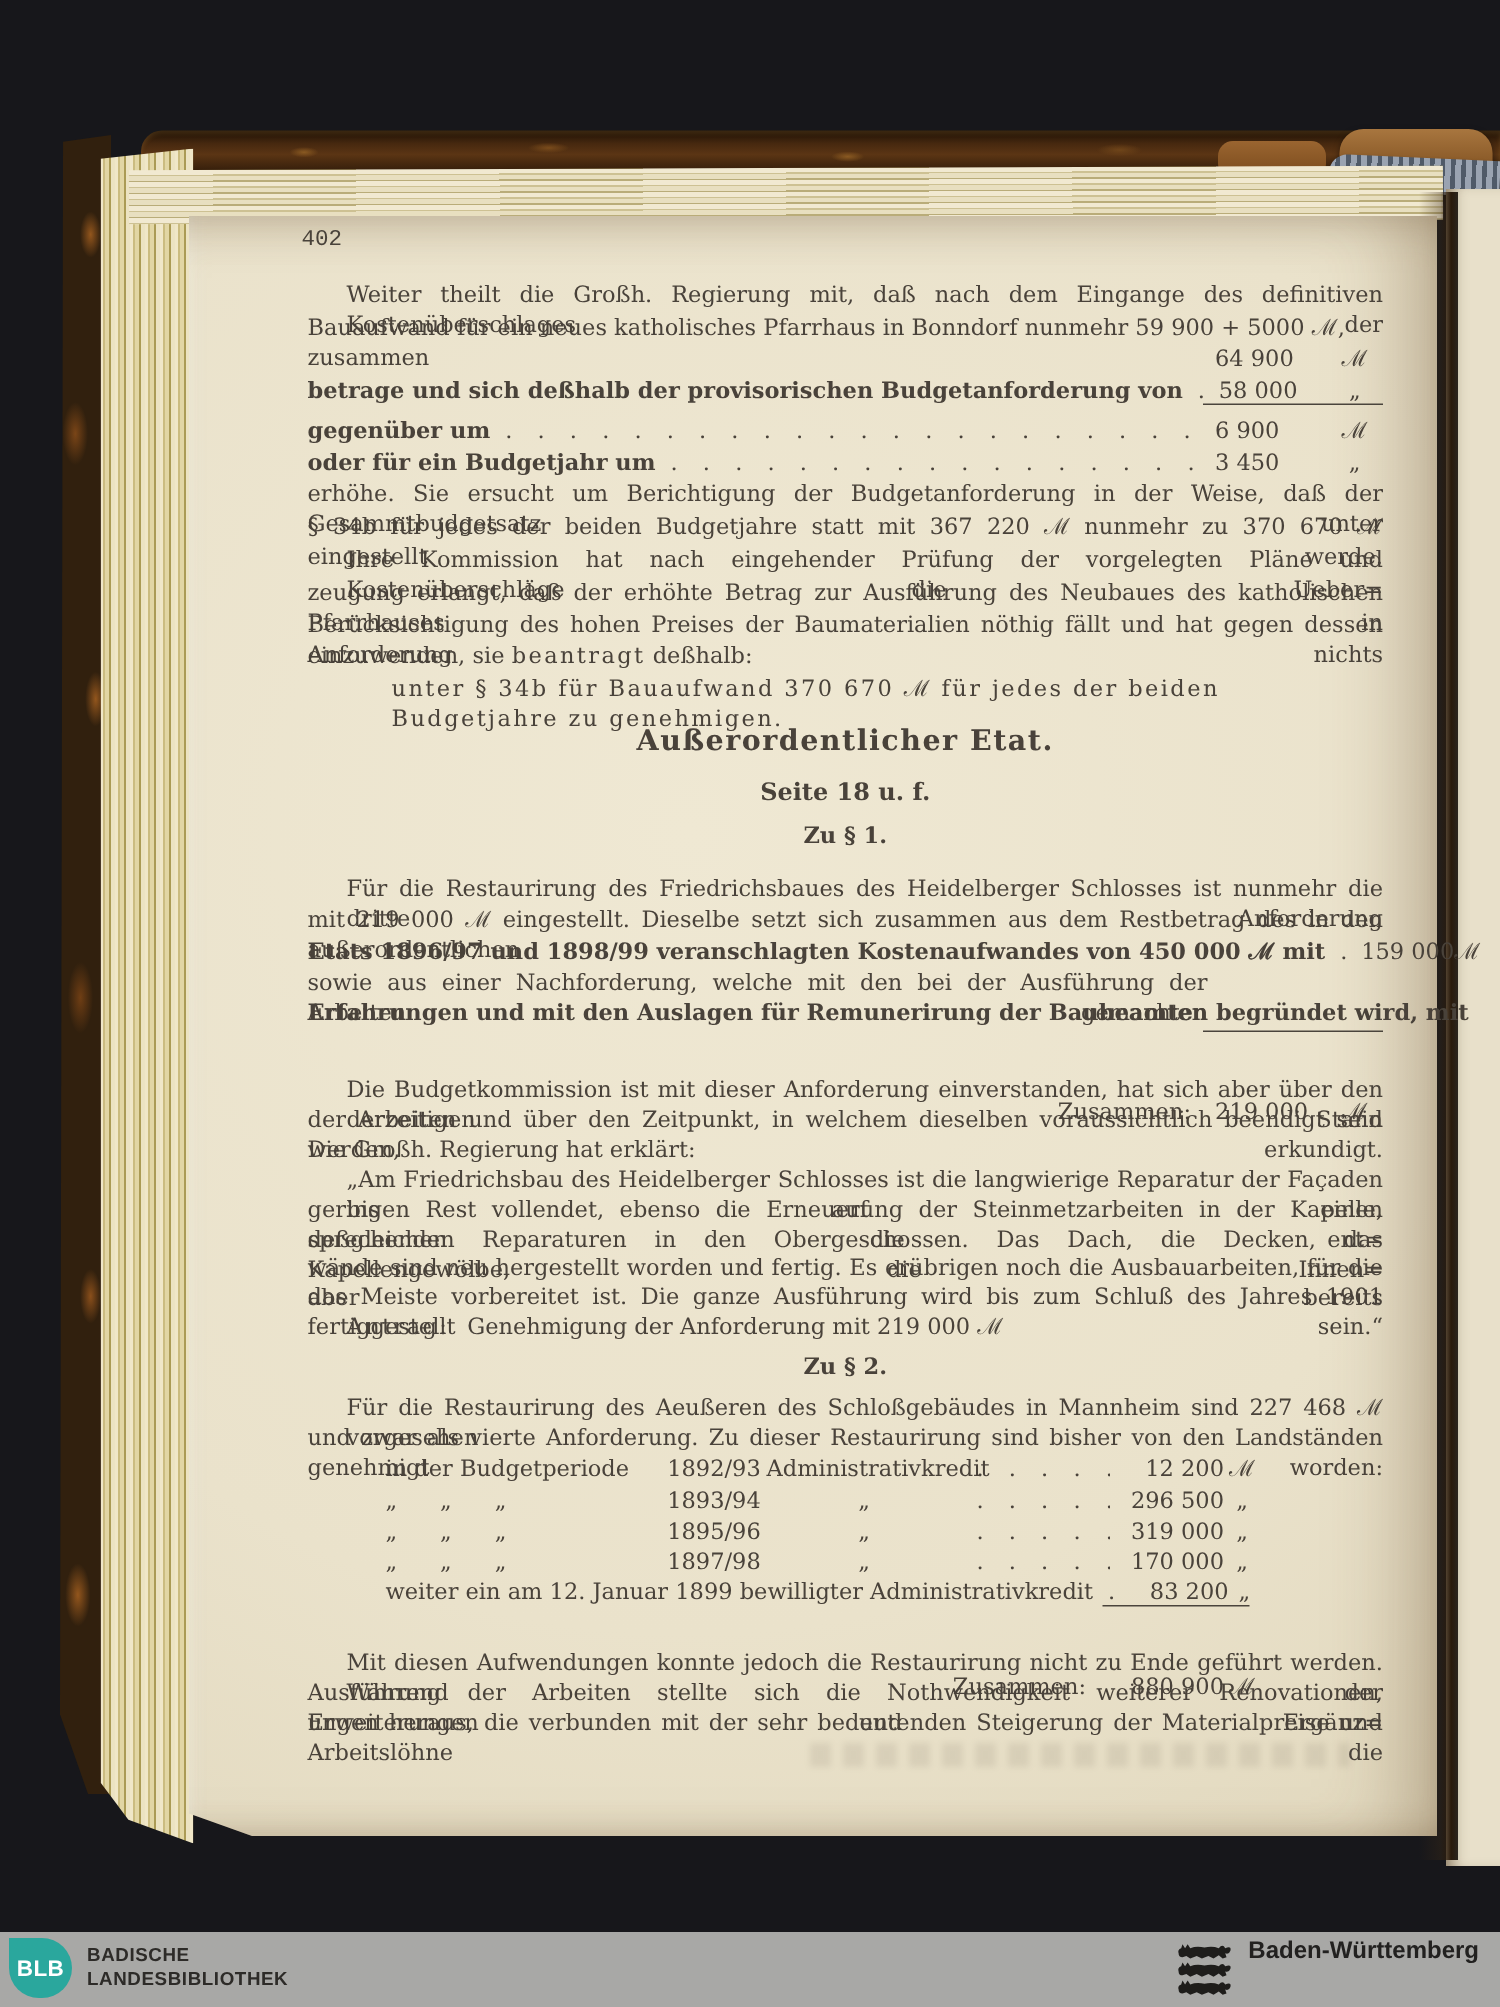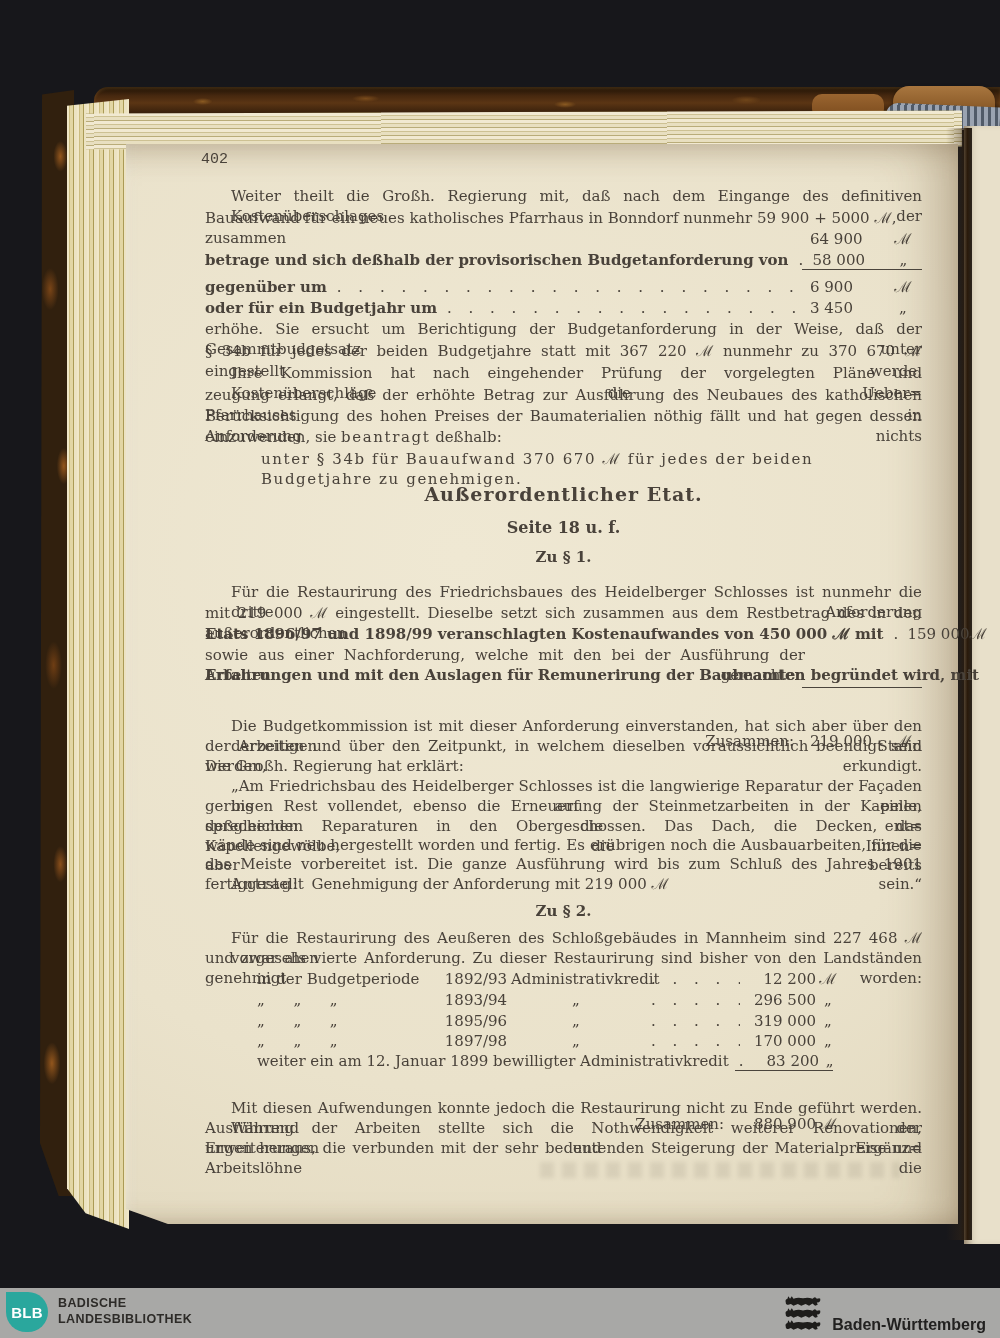--- a/index.html
+++ b/index.html
@@ -77,21 +77,21 @@
   .t5text{padding-left:52px;white-space:nowrap;}
   .pagenum{position:absolute;left:-4px;font-family:Liberation Mono, monospace;}
   
   .footer{position:absolute;left:0;top:1288px;width:1000px;height:50px;background:#a8a8a6;
     font-family:"Liberation Sans","DejaVu Sans",sans-serif;display:block;}
   .blb-badge{position:absolute;left:6px;top:4px;width:42px;height:40px;background:#2aa79d;
     border-radius:0 21px 21px 21px;display:flex;align-items:center;justify-content:center;
     color:#ffffff;font-weight:bold;font-size:15px;letter-spacing:.3px;}
   .lib-name{position:absolute;left:58px;top:7px;color:#2d2b28;font-weight:bold;font-size:12.5px;
     line-height:16px;letter-spacing:.4px;}
-  .footer-right{position:absolute;right:14px;top:4px;height:42px;display:flex;align-items:flex-end;}
+  .footer-right{position:absolute;right:14px;top:4px;height:42px;display:flex;align-items:flex-start;}
   .lions{width:38px;height:42px;margin-right:10px;}
   .state-name{color:#222120;font-weight:600;font-size:16px;}
 </style>
 </head>
 <body>
 
 <div class="scene">
 
   <div class="spine-top">
       <div class="fleck"></div>

